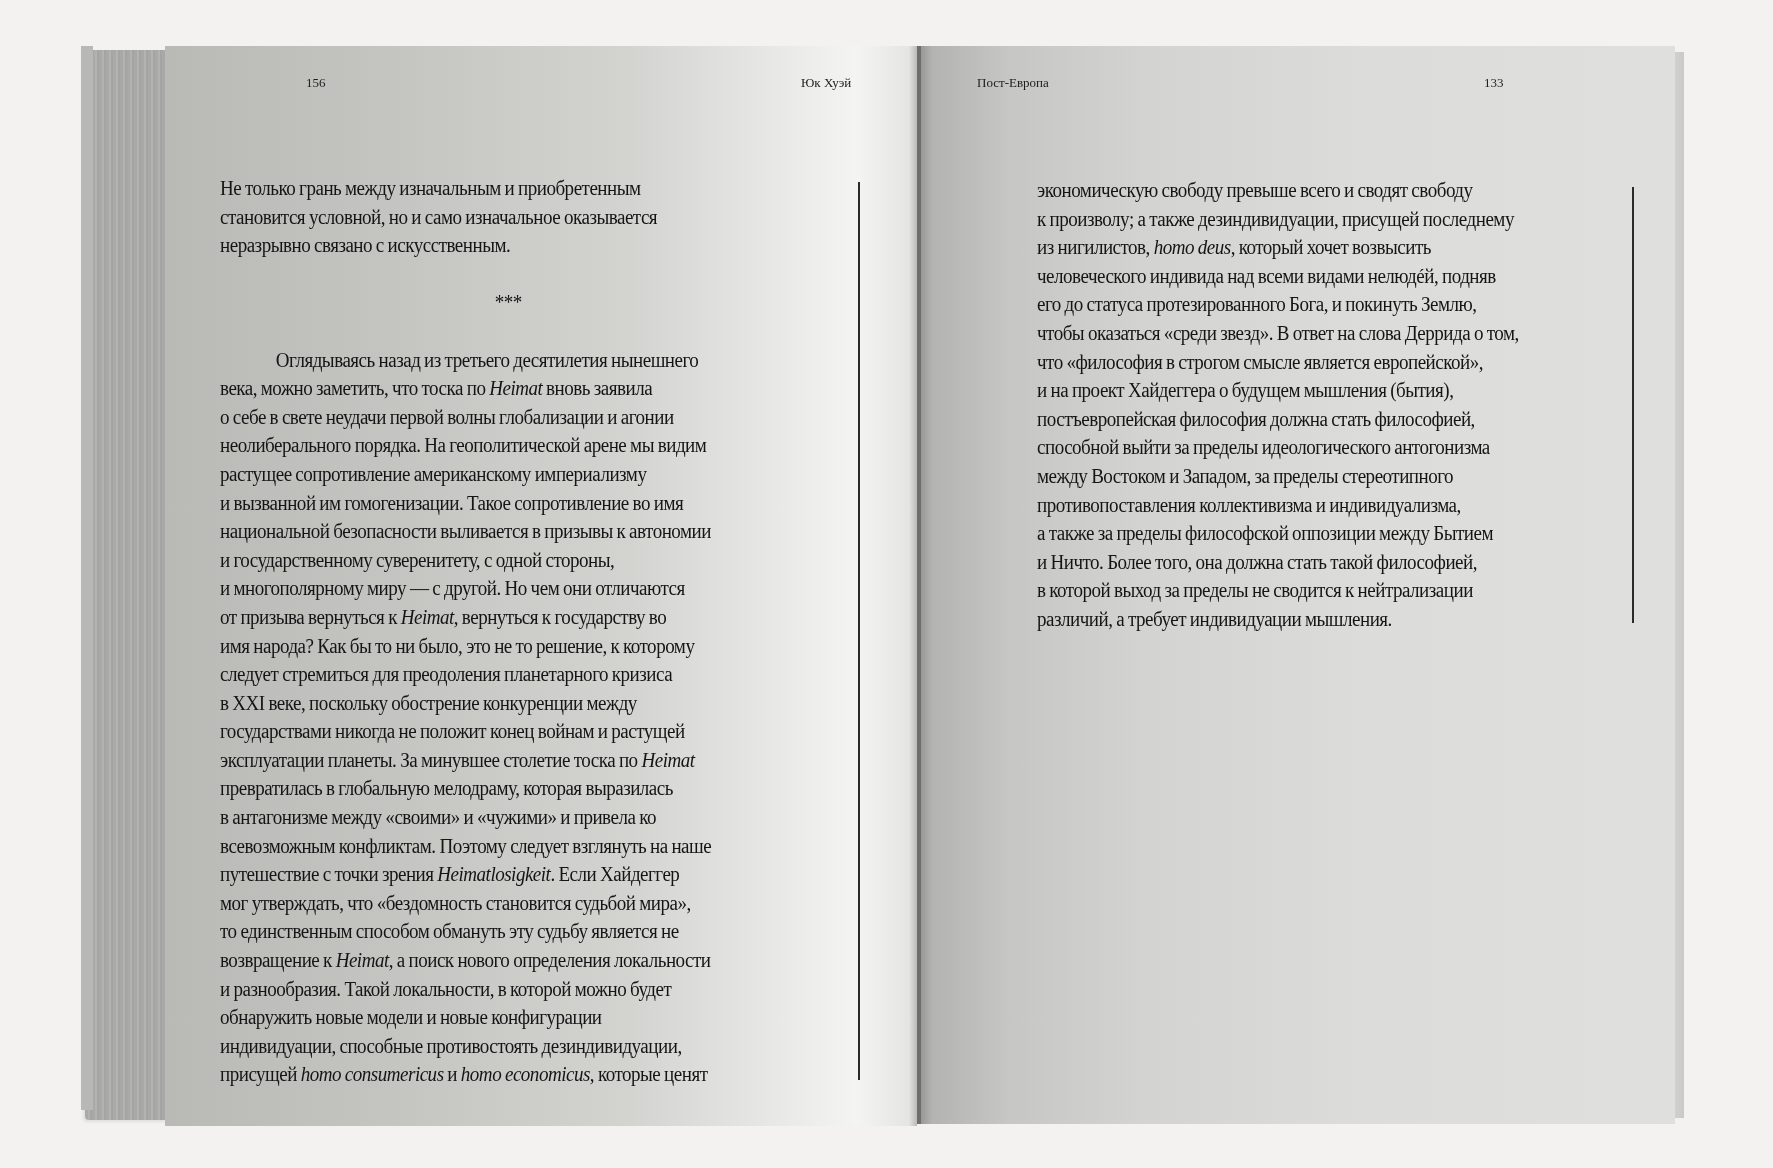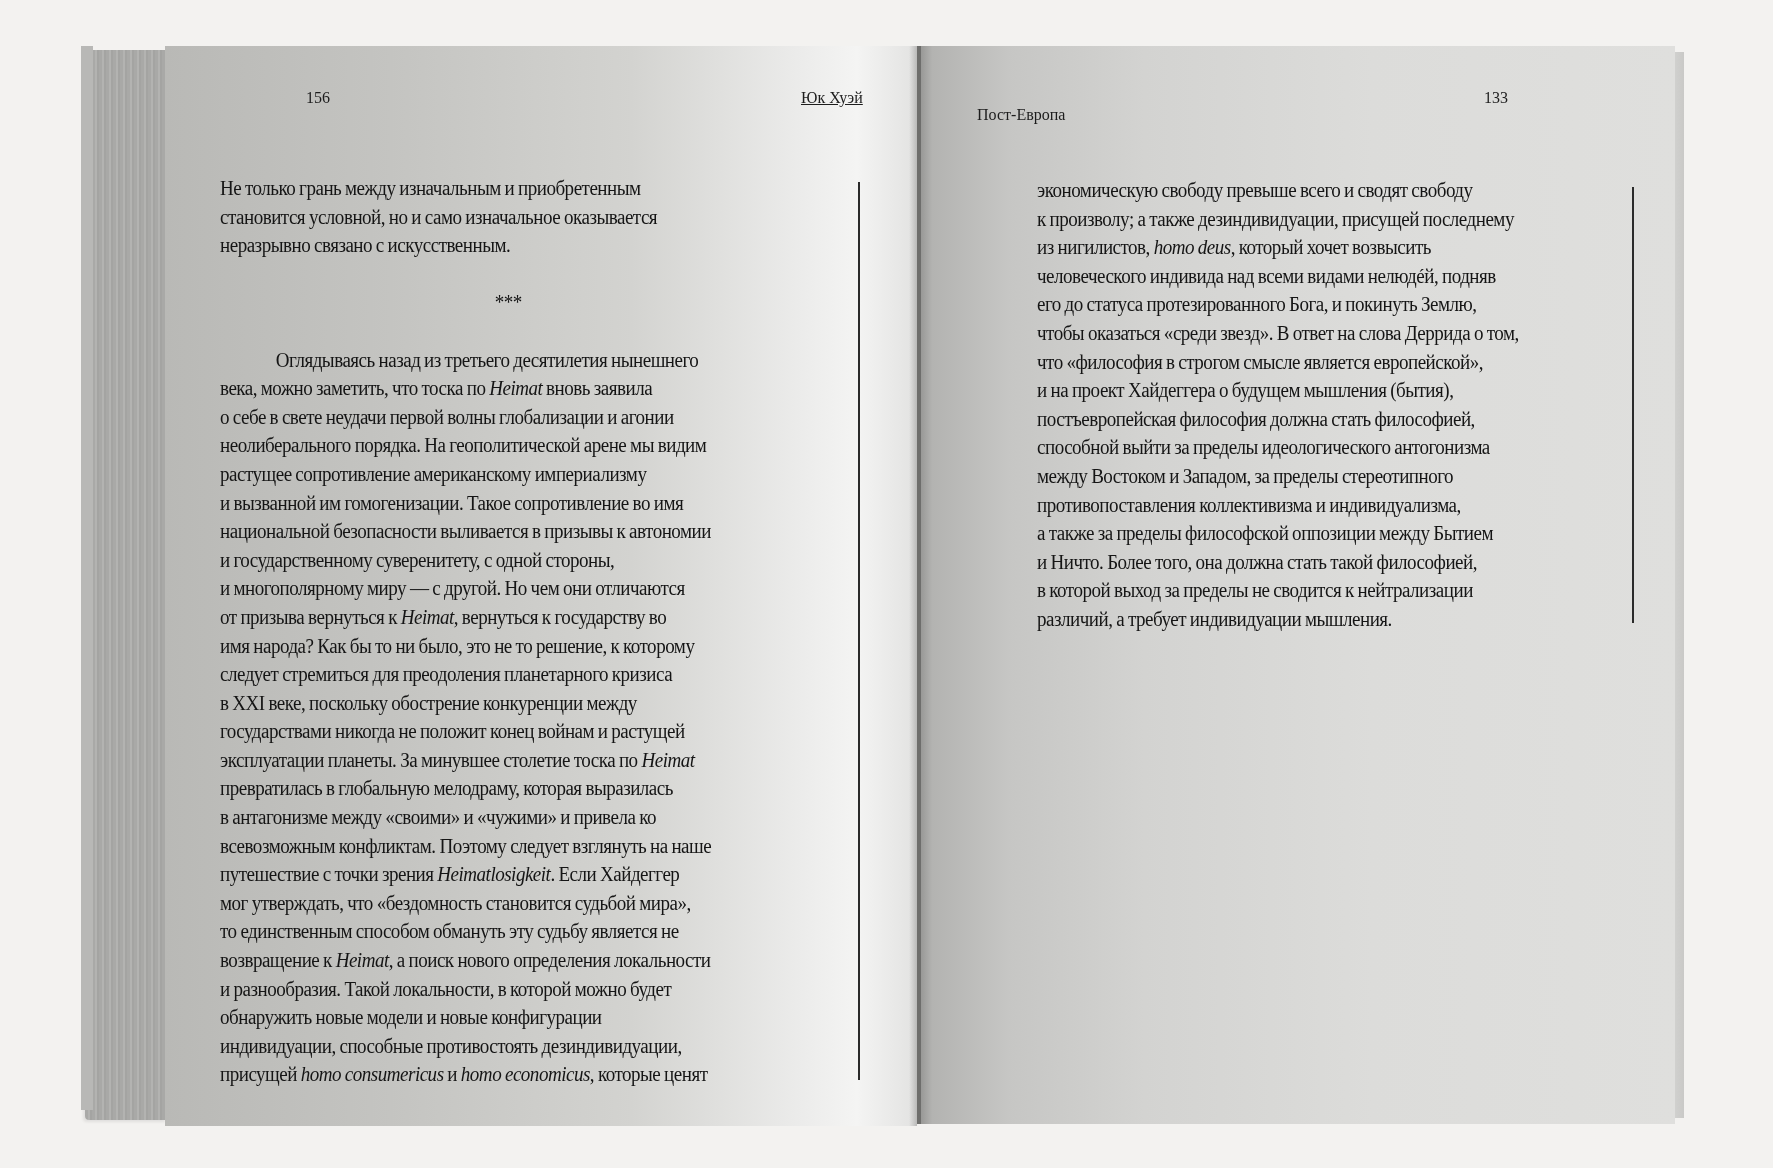--- a/index.html
+++ b/index.html
@@ -36,21 +36,21 @@
   .right-page {
     position:absolute; left:917px; top:46px; width:758px; height:1078px;
     background:linear-gradient(90deg,#8f8f8d 0%,#b3b3b1 2%,#c6c6c4 12%,#d3d3d1 30%,#dcdcda 60%,#dfdfdd 100%);
   }
   .right-page::before{
     content:""; position:absolute; left:0; top:0; width:4px; height:100%;
     background:#6e6e6c;
   }
 
   .running-head {
-    position:absolute; font-size:16px; color:#1d1d1d; top:89px; white-space:nowrap;
+    position:absolute; font-size:13px; color:#1d1d1d; top:75px; white-space:nowrap;
   }
   .page-text {
     position:absolute; font-size:20.5px; line-height:28.6px; color:#151515;
     letter-spacing:-0.55px; word-spacing:-0.5px;
     transform:scaleX(0.93); transform-origin:left top;
   }
   .page-text .line { display:block; white-space:nowrap; height:28.6px; }
   .page-text .indent { padding-left:60px; }
   .page-text i { font-style:italic; }
   .page-text .center { text-align:center; width:600px; display:block; height:28.6px; }
@@ -62,23 +62,23 @@
 </head>
 <body>
 
 <div class="book">
   <div class="left-stack"></div>
   <div class="left-page"></div>
   <div class="right-stack"></div>
   <div class="right-page"></div>
 
   <span class="running-head" style="left:306px;">156</span>
-  <span class="running-head" style="left:801px;text-decoration:underline;">Юк Хуэй</span>
+  <span class="running-head" style="left:801px;">Юк Хуэй</span>
 
-  <span class="running-head" style="left:977px;margin-top:17px;">Пост-Европа</span>
+  <span class="running-head" style="left:977px;">Пост-Европа</span>
   <span class="running-head" style="left:1484px;">133</span>
 
   <div class="rule" style="left:858px; top:182px; height:898px;"></div>
 
   <div class="rule" style="left:1632px; top:187px; height:436px;"></div>
 
   <div class="page-text" style="left:220px; top:174px;">
     <span class="line">Не только грань между изначальным и приобретенным</span>
     <span class="line">становится условной, но и само изначальное оказывается</span>
     <span class="line">неразрывно связано с искусственным.</span>

